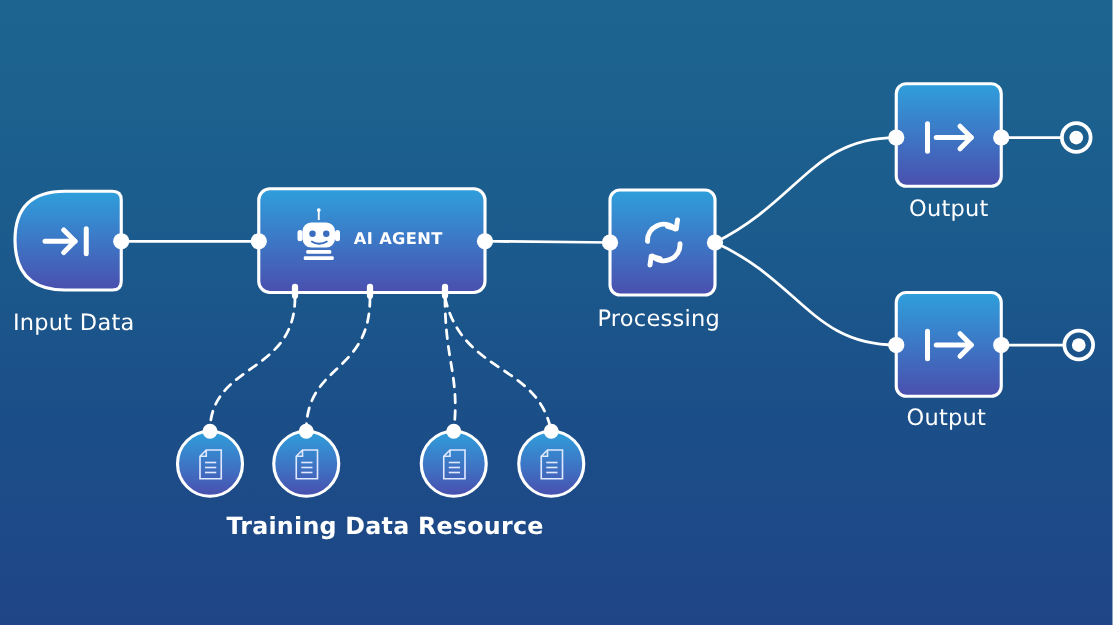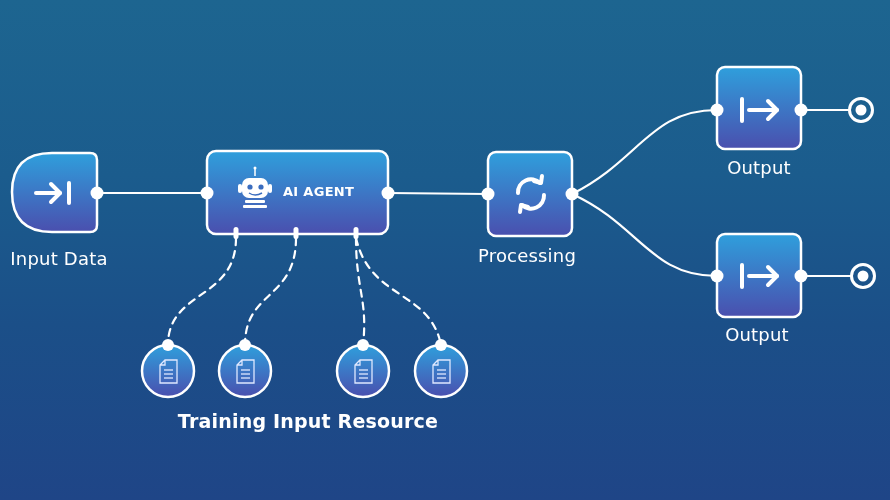--- a/index.html
+++ b/index.html
@@ -165,13 +165,13 @@
         <circle cx="441" cy="345" r="6" fill="#ffffff"></circle>
       </g>
     </g>
 </svg>
 
 <div class="label" style="left:59px; top:248px;">Input Data</div>
 <div class="agent-label" style="left:283px; top:184px;">AI AGENT</div>
 <div class="label" style="left:508px; top:245px;margin-left:19px;">Processing</div>
 <div class="label" style="left:759px; top:157px;">Output</div>
 <div class="label" style="left:757px; top:324px;">Output</div>
-<div class="big-label" style="left:308px; top:410px;">Training Input Resource</div>
+<div class="big-label" style="left:308px; top:410px;">Training Data Resource</div>
 
 </body></html>

